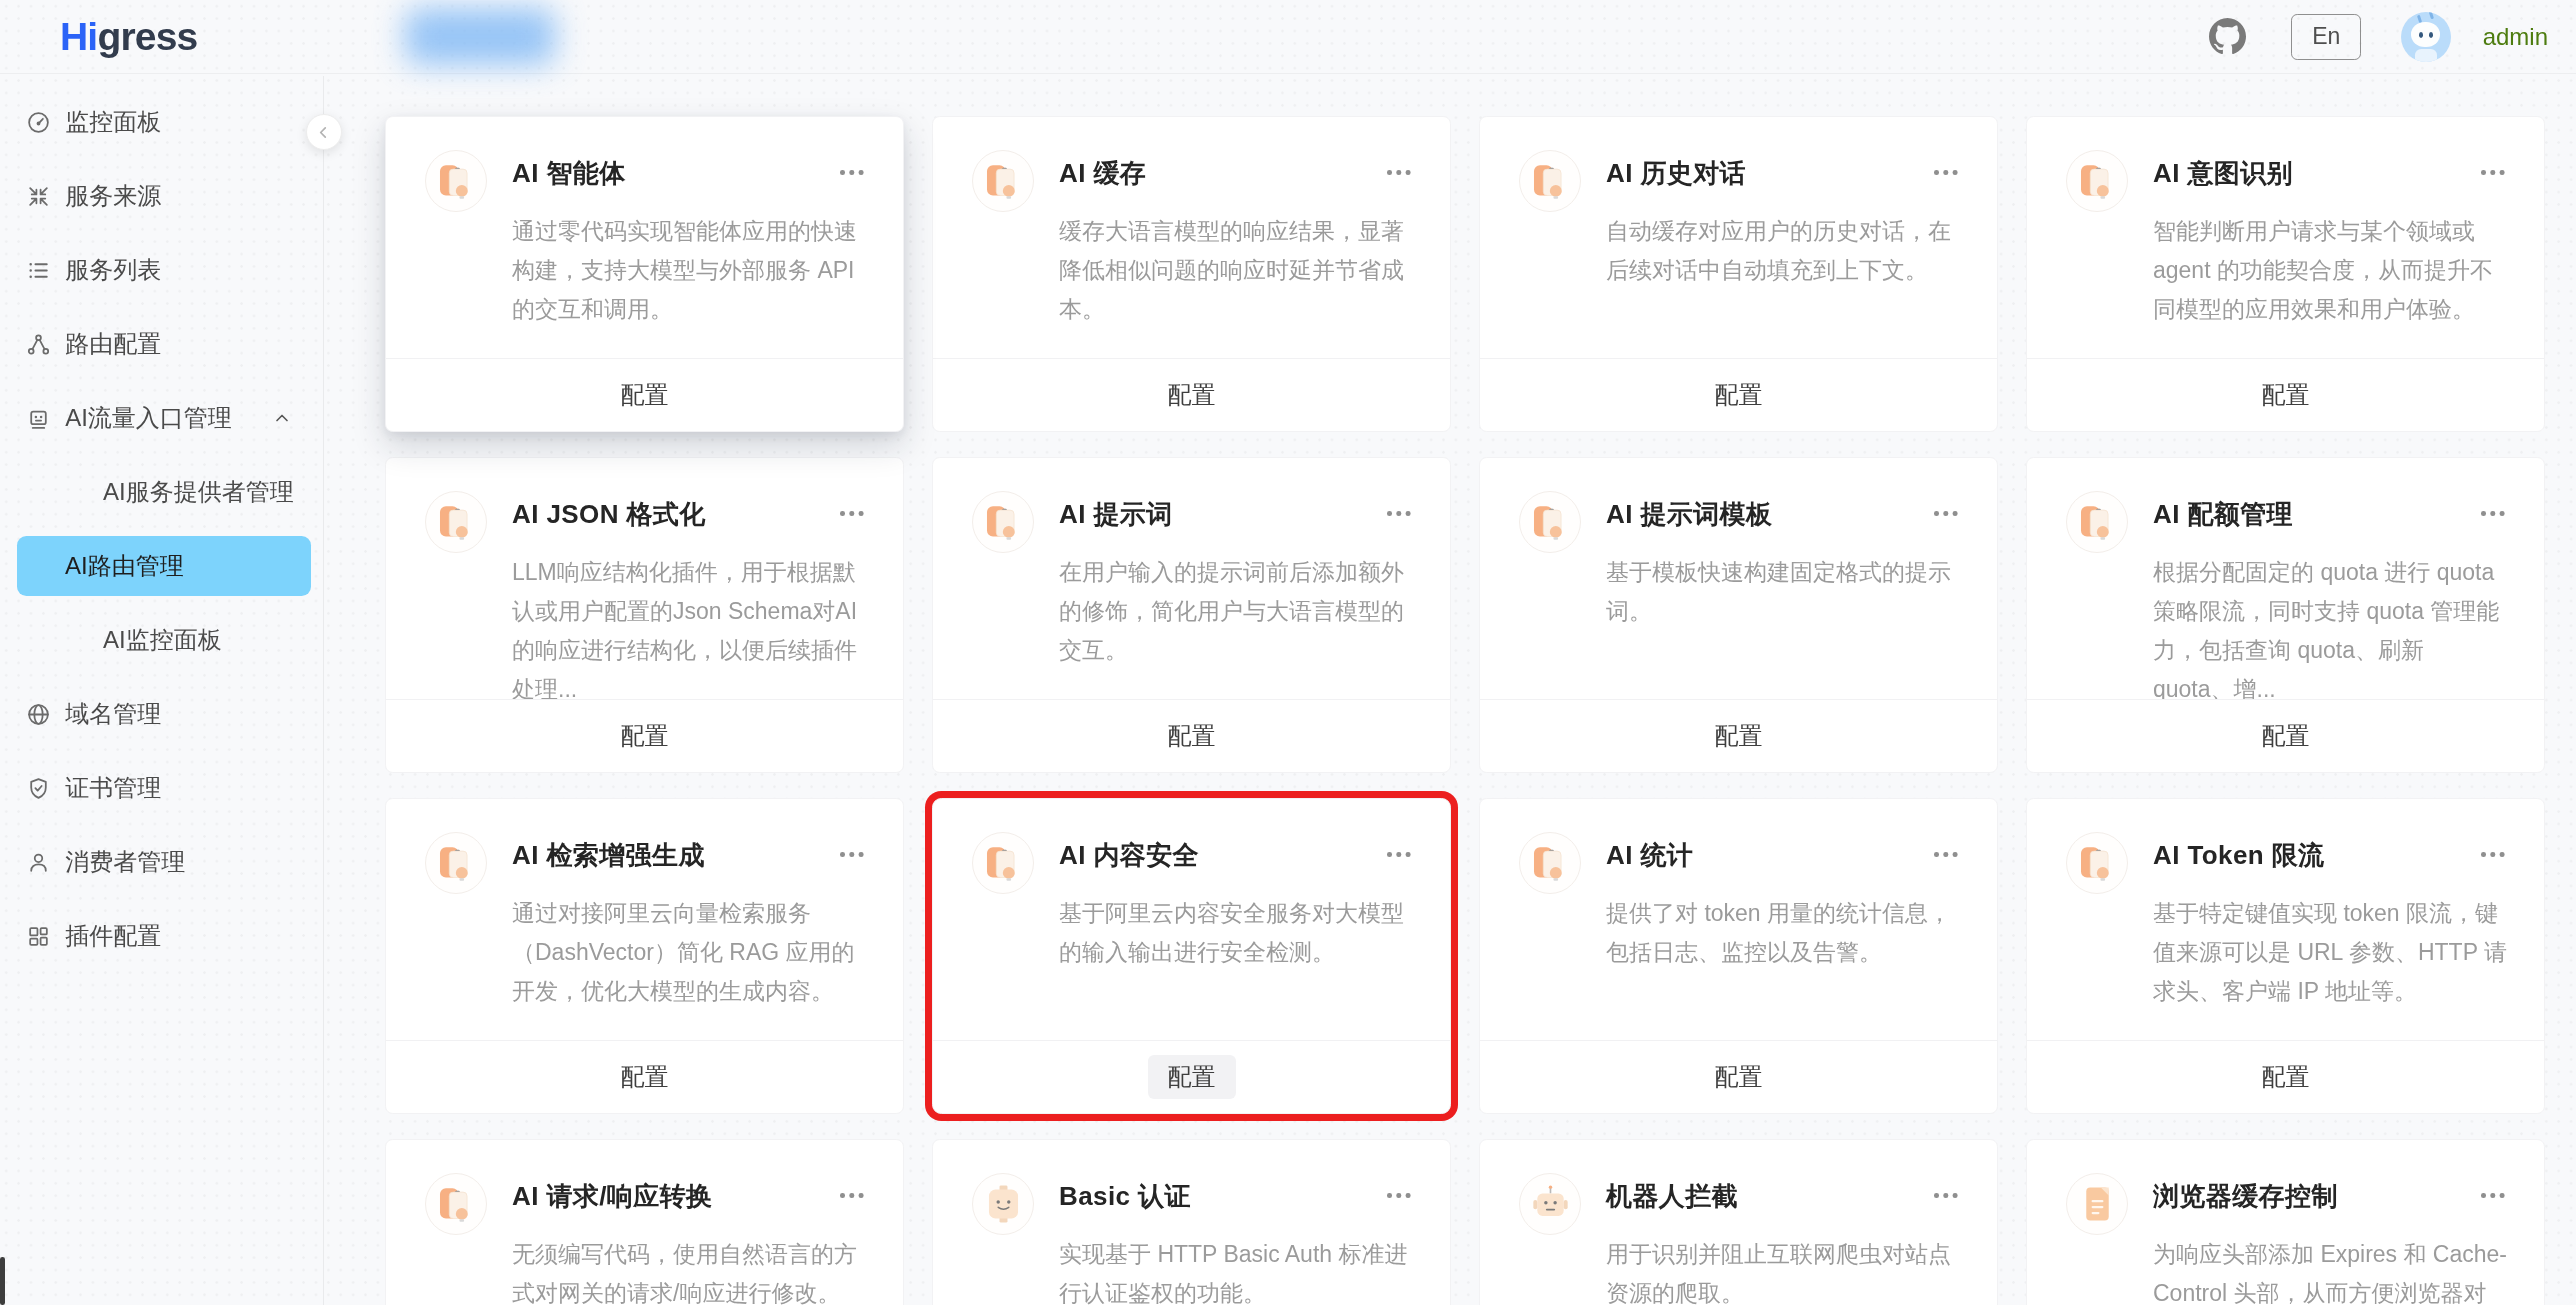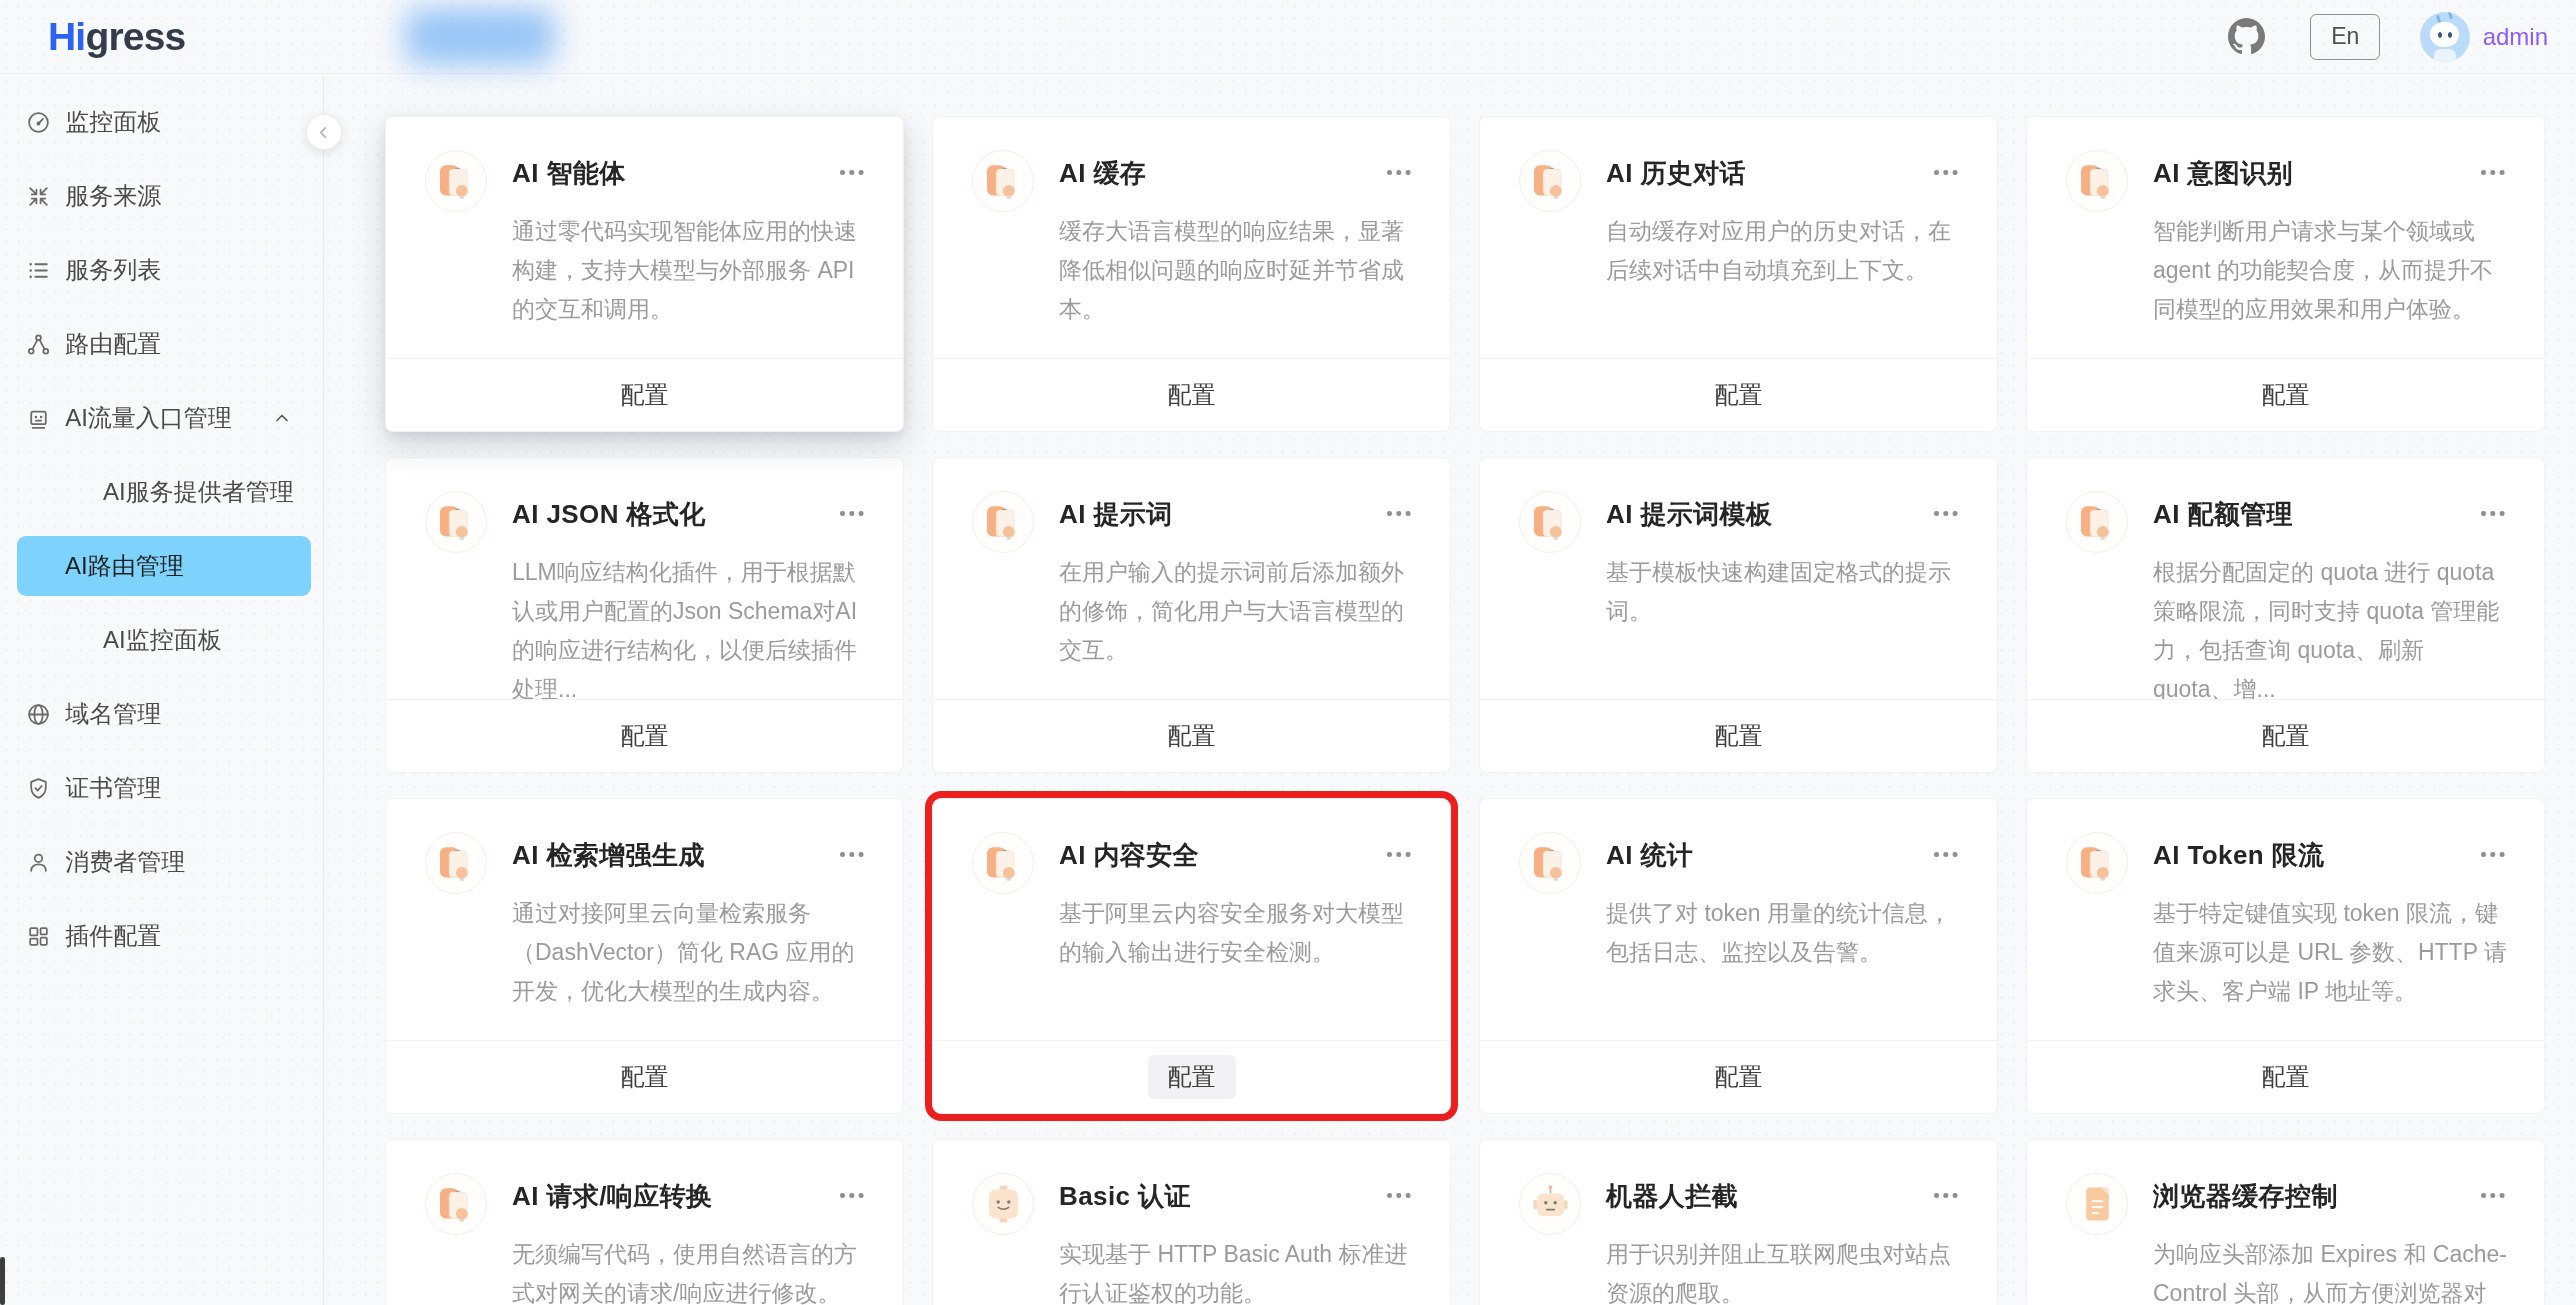--- a/index.html
+++ b/index.html
@@ -12,42 +12,42 @@
     position:relative;
     color:#333;
   }
   svg{display:block}
   
   header{
     position:absolute; top:0; left:0; right:0; height:74px;
     border-bottom:1.5px solid #edeef0;
     display:flex; align-items:center; z-index:6;
   }
-  .logo{width:324px; padding-left:48px; font-size:39px; font-weight:800; letter-spacing:-0.8px; cursor:pointer;}
+  .logo{width:324px; padding-left:60px; font-size:39px; font-weight:800; letter-spacing:-0.8px; cursor:pointer;}
   .logo .hi{color:#2b63f7;}
   .logo .rest{color:#323c4d;}
   .redacted-blob{
     position:absolute; left:405px; top:7.7px; width:150px; height:57px;
     background:#7fb8f5; border-radius:12.4px; filter:blur(15.5px); opacity:.8;
   }
   nav{margin-left:auto; display:flex; gap:54px; font-size:23px; color:#636363; align-items:center;}
   .nav-link{cursor:pointer; white-space:nowrap;}
   .gh{margin-left:51px; color:#7a7a7a; cursor:pointer;}
   .gh svg{width:37px; height:37px; fill:#7a7a7a;}
   .lang{
     margin-left:45px; width:70px; height:46px; border:1.5px solid #8f8f8f; border-radius:6.2px;
     background:transparent; font-size:23px; color:#4f4f4f; font-family:inherit; cursor:pointer;
   }
   .user{margin-left:40px; margin-right:28px; display:flex; align-items:center; gap:12.4px; cursor:pointer;}
   .avatar{position:relative; width:50px; height:50px; border-radius:50%; background:#badcfa; overflow:hidden; flex:none;}
   .a-head{position:absolute; left:10px; top:10px; width:29px; height:25.5px; background:#fdfefe; border-radius:48%;}
   .a-head::before{content:""; position:absolute; left:7.7px; top:10.8px; width:3.9px; height:5.4px; border-radius:50%; background:#35597e; box-shadow:10px 0 0 #35597e;}
   .avatar::after{content:""; position:absolute; left:14px; top:37px; width:21.7px; height:14px; background:#e8f3fd; border-radius:6.2px 6.2px 0 0;}
   .avatar::before{content:""; position:absolute; left:17px; top:3.1px; width:3.1px; height:7.7px; background:#7fb4e8; transform:rotate(-18deg); box-shadow:12.4px 0 0 #7fb4e8; border-radius:1.5px;}
-  .uname{font-size:24px; color:#8b5cf6;}
+  .uname{font-size:24px; color:#4d7c0f;margin-left:19px;}
   
   aside{
     position:absolute; top:76px; left:0; width:324px; bottom:0;
     border-right:1.5px solid #e9eaec; z-index:4;
   }
   .menu{padding-top:9.3px;}
   .sb-item{height:74px; display:flex; align-items:center; padding:0 20px 0 25.5px; gap:14.7px; font-size:24px; color:#4a4a4a; cursor:pointer; white-space:nowrap;}
   .sb-icon{width:25px; height:25px; color:#6b6b6b; flex:none;}
   .sb-icon svg{width:25px; height:25px;}
   .sb-caret{margin-left:auto; margin-right:10.8px; color:#565656; display:none;}

